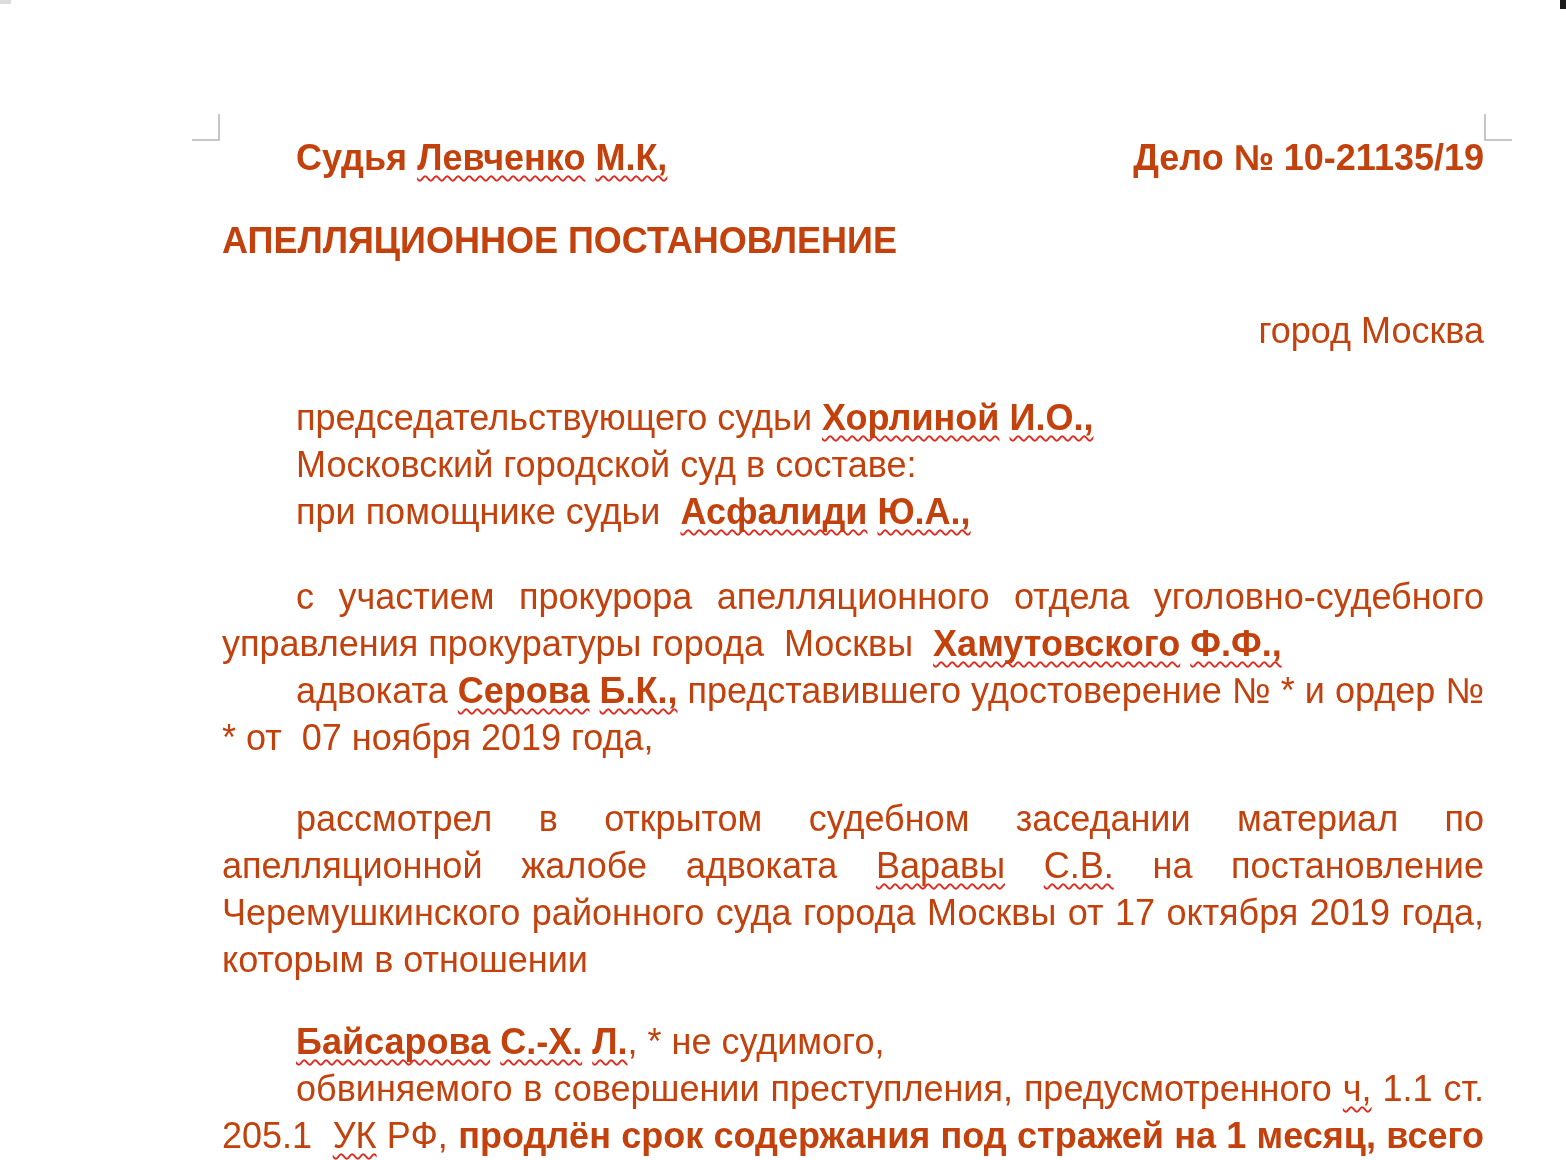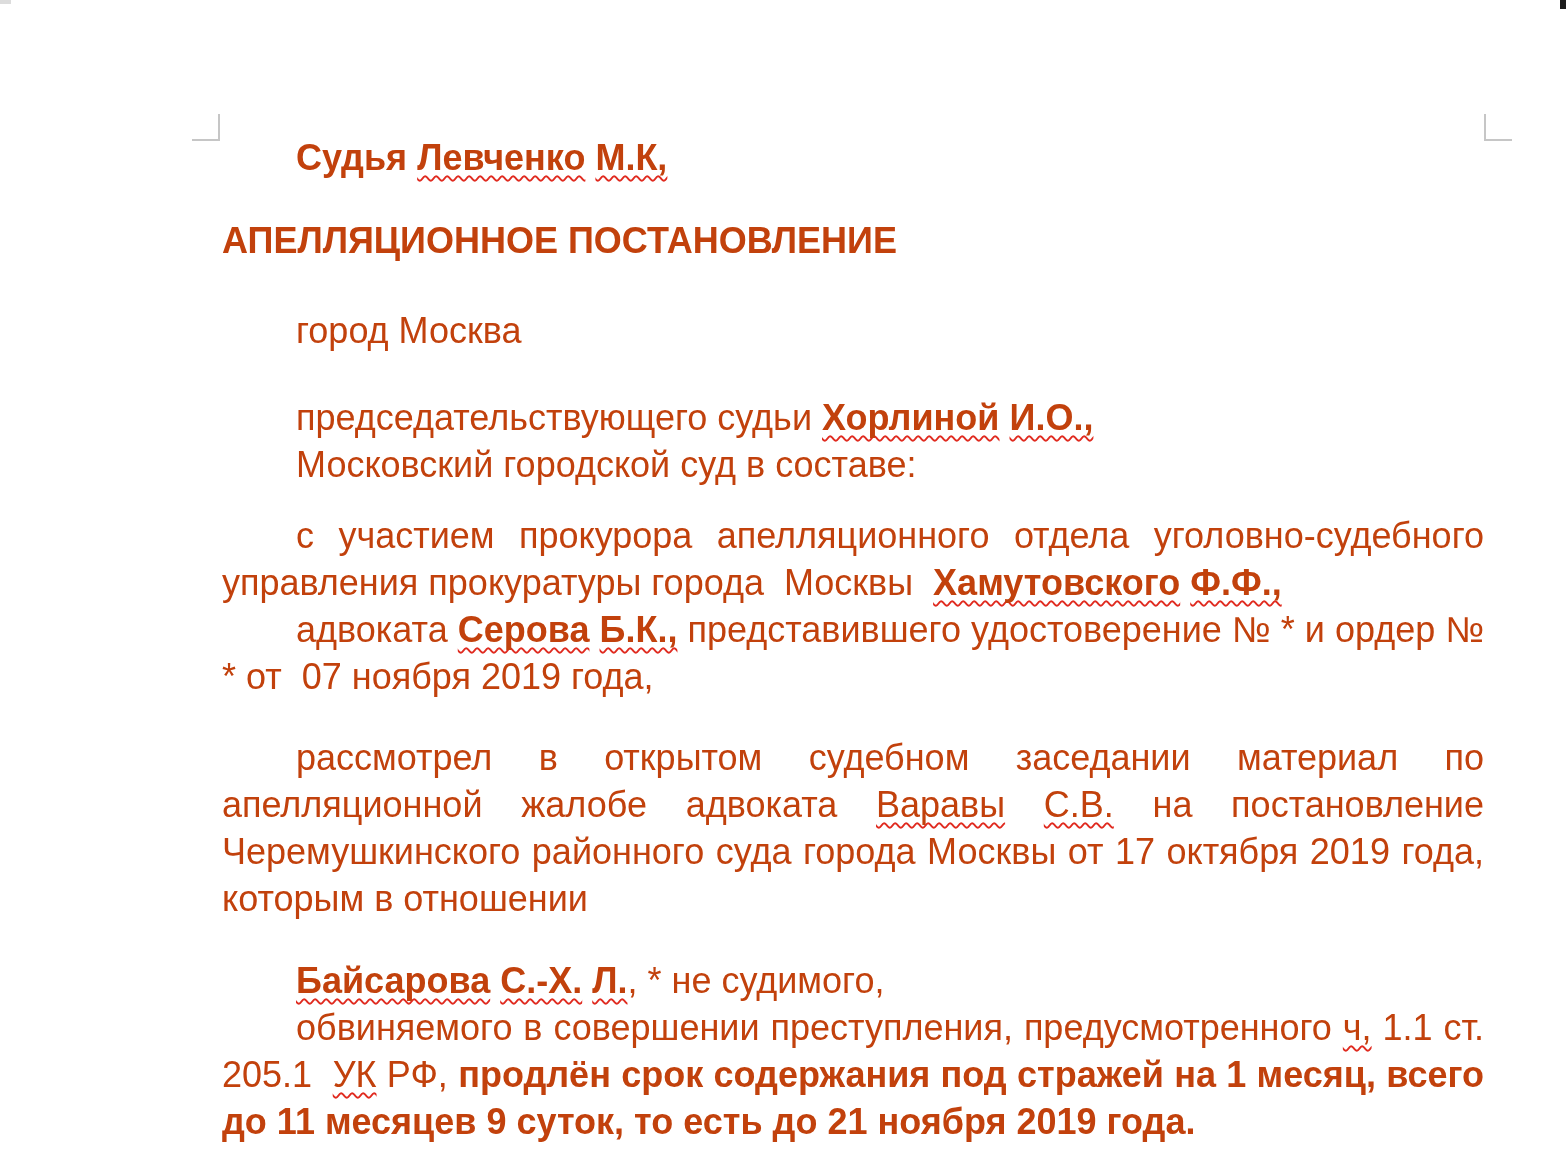--- a/index.html
+++ b/index.html
@@ -40,54 +40,56 @@
     text-underline-offset: 5px;
     text-decoration-skip-ink: none;
   }
   .indent { text-indent: 74px; }
   .pad-indent { padding-left: 74px; }
   .justify { text-align: justify; }
   .center { }
 
   .row-header   { margin-top: 14px; }
   .doc-title    { margin-top: 36px; }
-  .row-city     { margin-top: 43px; }
+  .row-city     { margin-top: 43px; justify-content: flex-end; }
   .composition  { margin-top: 40px; }
-  .para-prosecutor { margin-top: 24px; }
+  .para-prosecutor { margin-top: 38px; }
   .para-advocate   { margin-top: 0; }
   .para-hearing    { margin-top: 34px; }
   .line-defendant  { margin-top: 35px; }
   .para-charge     { margin-top: 0; }
 </style>
 </head>
 <body>
 
 <div class="page">
 
   <div class="artifact-tl"></div>
   <div class="artifact-tr"></div>
 
   <div class="corner corner-left"></div>
   <div class="corner corner-right"></div>
 
   <div class="content">
 
     <div class="row row-header">
       <div class="pad-indent"><span class="b">Судья </span><span class="b sq">Левченко</span><span class="b"> </span><span class="b sq">М.К,</span></div>
+      <div><span class="b">Дело № 10-21135/19</span></div>
     </div>
 
     <div class="doc-title center b">АПЕЛЛЯЦИОННОЕ ПОСТАНОВЛЕНИЕ</div>
 
     <div class="row row-city">
       <div class="pad-indent">город Москва</div>
     </div>
 
     <div class="composition">
       <div class="indent"><span>председательствующего судьи </span><span class="b sq">Хорлиной</span><span class="b"> </span><span class="b sq">И.О.,</span></div>
       <div class="indent"><span>Московский городской суд в составе:</span></div>
+      <div class="indent"><span>при помощнике судьи &nbsp;</span><span class="b sq">Асфалиди</span><span class="b"> </span><span class="b sq">Ю.А.,</span></div>
     </div>
 
     <div class="para-prosecutor indent justify"><span>с участием прокурора апелляционного отдела уголовно-судебного управления прокуратуры города &nbsp;Москвы &nbsp;</span><span class="b sq">Хамутовского</span><span class="b"> </span><span class="b sq">Ф.Ф.,</span></div>
 
     <div class="para-advocate indent justify"><span>адвоката </span><span class="b sq">Серова</span><span class="b"> </span><span class="b sq">Б.К.,</span><span> представившего удостоверение № * и ордер № * от &nbsp;07 ноября 2019 года,</span></div>
 
     <div class="para-hearing indent justify"><span>рассмотрел в открытом судебном заседании материал по апелляционной жалобе адвоката </span><span class="sq">Варавы</span><span> </span><span class="sq">С.В.</span><span> на постановление Черемушкинского районного суда города Москвы от 17 октября 2019 года, которым в отношении</span></div>
 
     <div class="line-defendant indent"><span class="b sq">Байсарова</span><span class="b"> </span><span class="b sq">С.-Х.</span><span class="b"> </span><span class="b sq">Л.</span><span>, * не судимого,</span></div>
 

